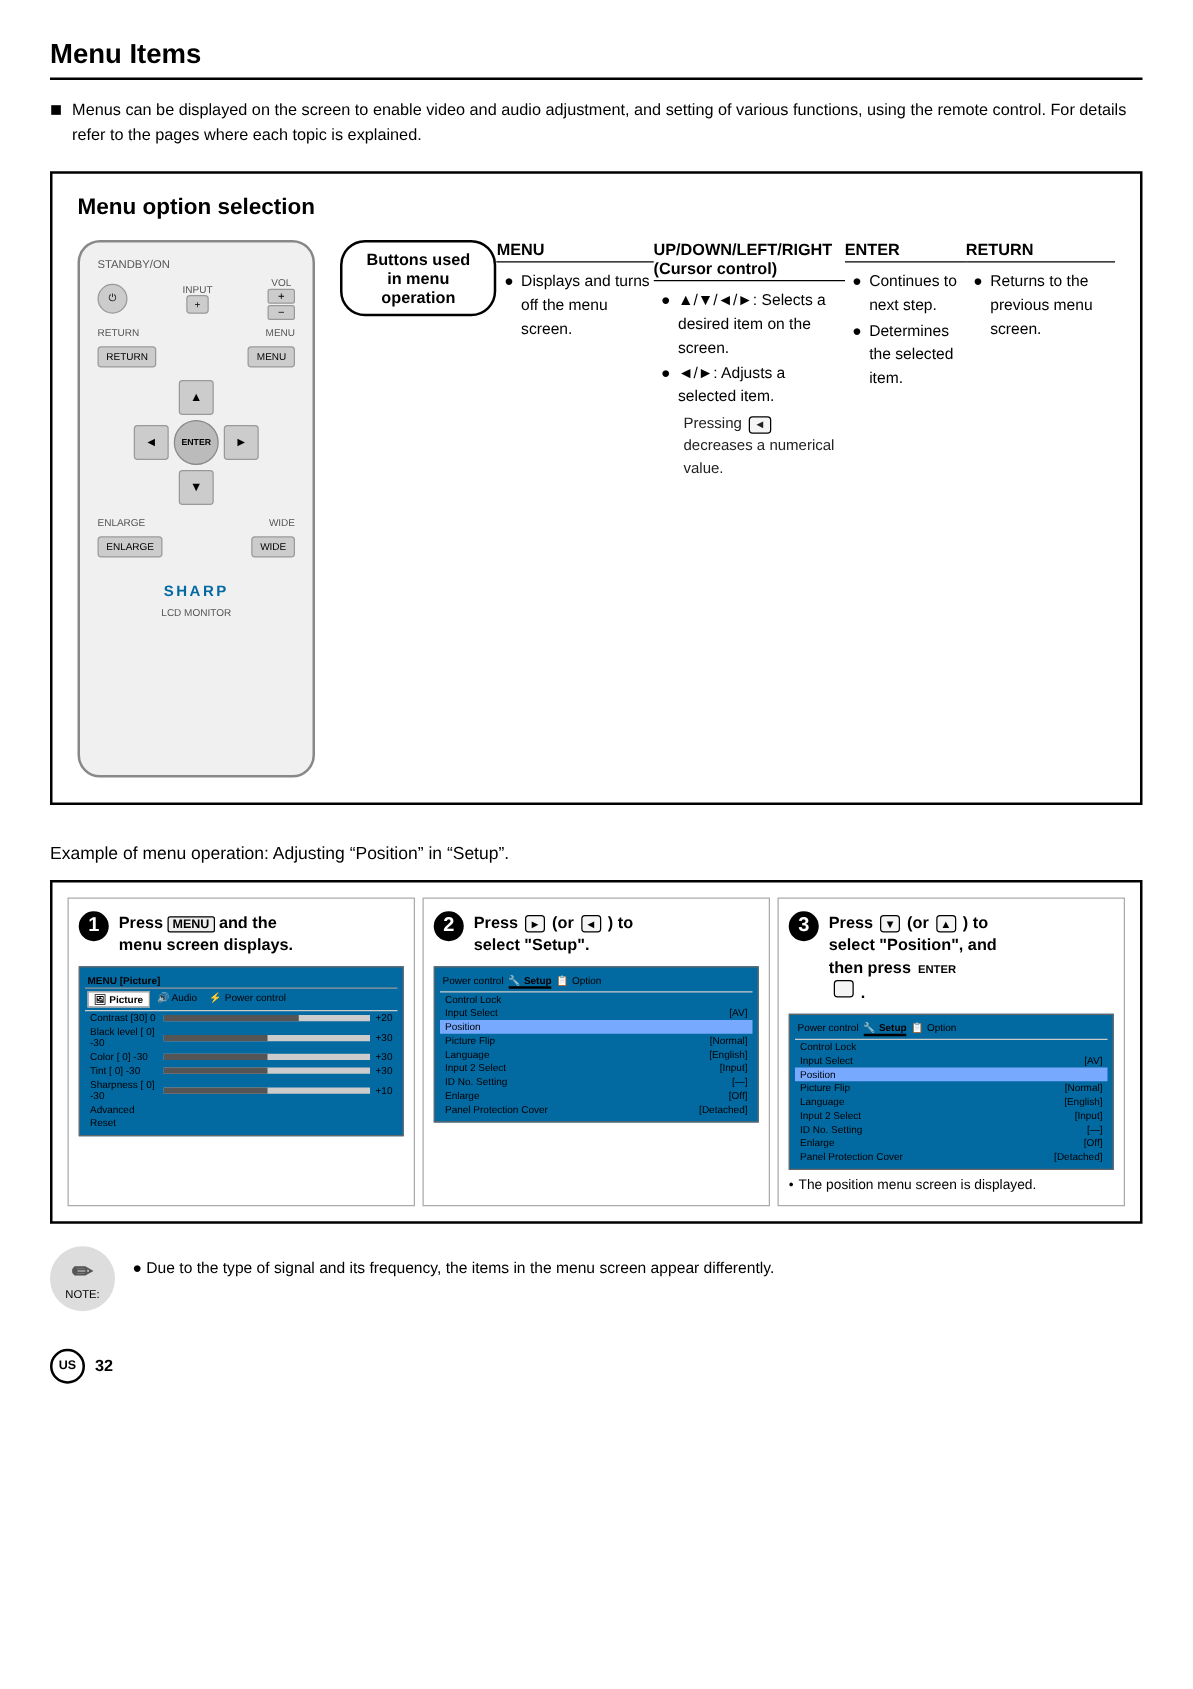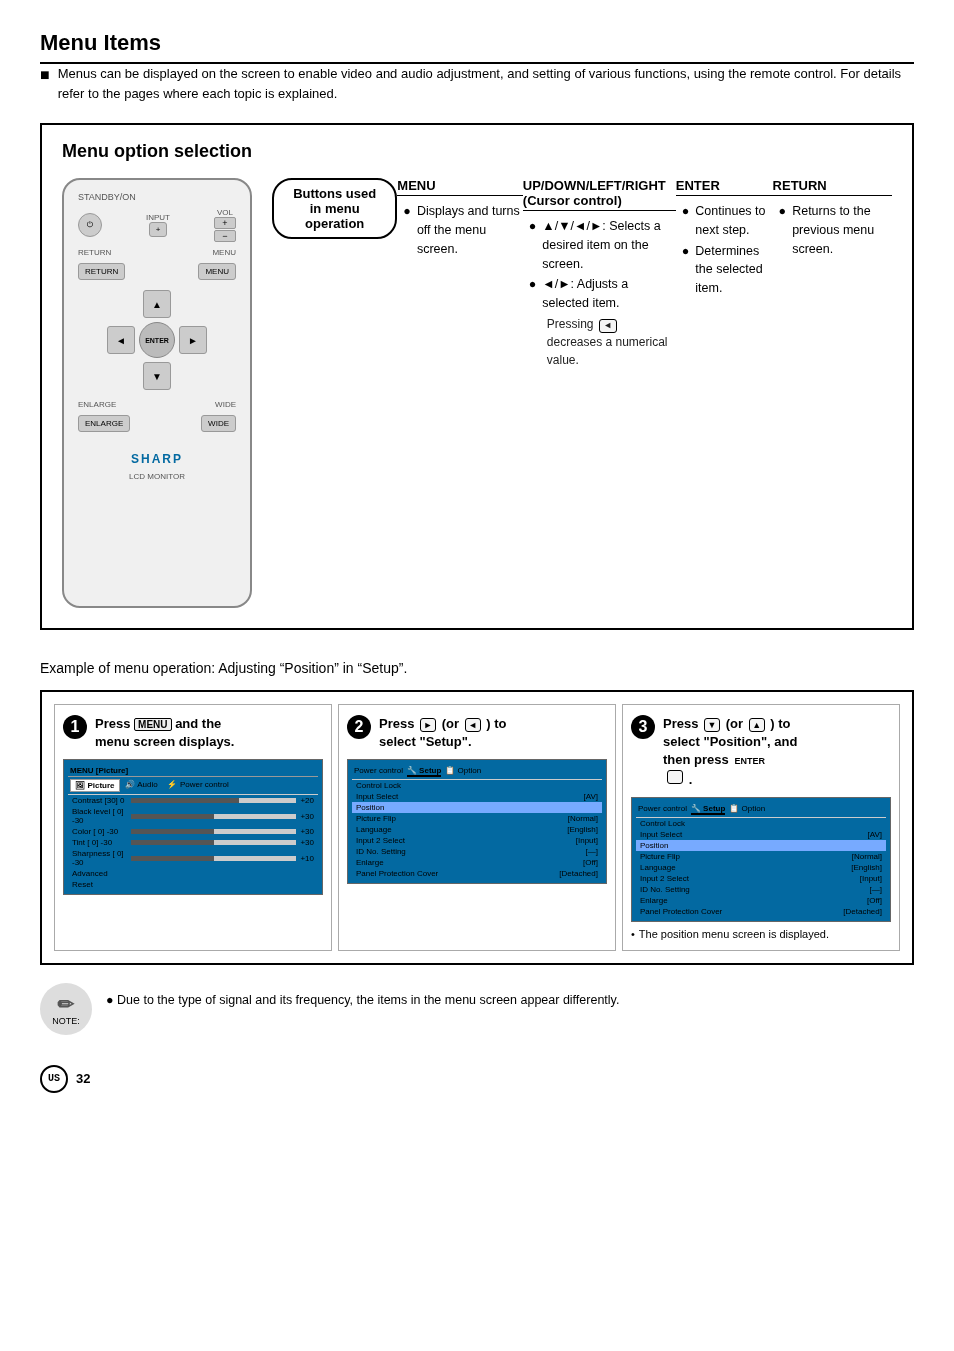--- a/index.html
+++ b/index.html
@@ -12,20 +12,21 @@
       min-height: 1351px;
       padding: 30px 40px;
     }
 
     
     .page-title {
       font-size: 22px;
       font-weight: bold;
       border-bottom: 2px solid #000;
       padding-bottom: 6px;
+      margin-bottom: 14px;
     }
 
     .intro-text {
       font-size: 13px;
       line-height: 1.5;
       margin-bottom: 20px;
       display: flex;
       gap: 8px;
     }
     .intro-text .bullet { font-size: 16px; flex-shrink: 0; margin-top: -1px; }
@@ -339,21 +340,20 @@
     }
     .footer-circle {
       border: 2px solid #000;
       border-radius: 50%;
       width: 28px;
       height: 28px;
       display: flex;
       align-items: center;
       justify-content: center;
       font-size: 10px;
-      font-family: Liberation Mono, monospace;
     }
   </style>
 </head>
 <body>
 
 <h1 class="page-title">Menu Items</h1>
 
 <div class="intro-text">
   <span class="bullet">■</span>
   <span>Menus can be displayed on the screen to enable video and audio adjustment, and setting of various functions, using the remote control. For details refer to the pages where each topic is explained.</span>

